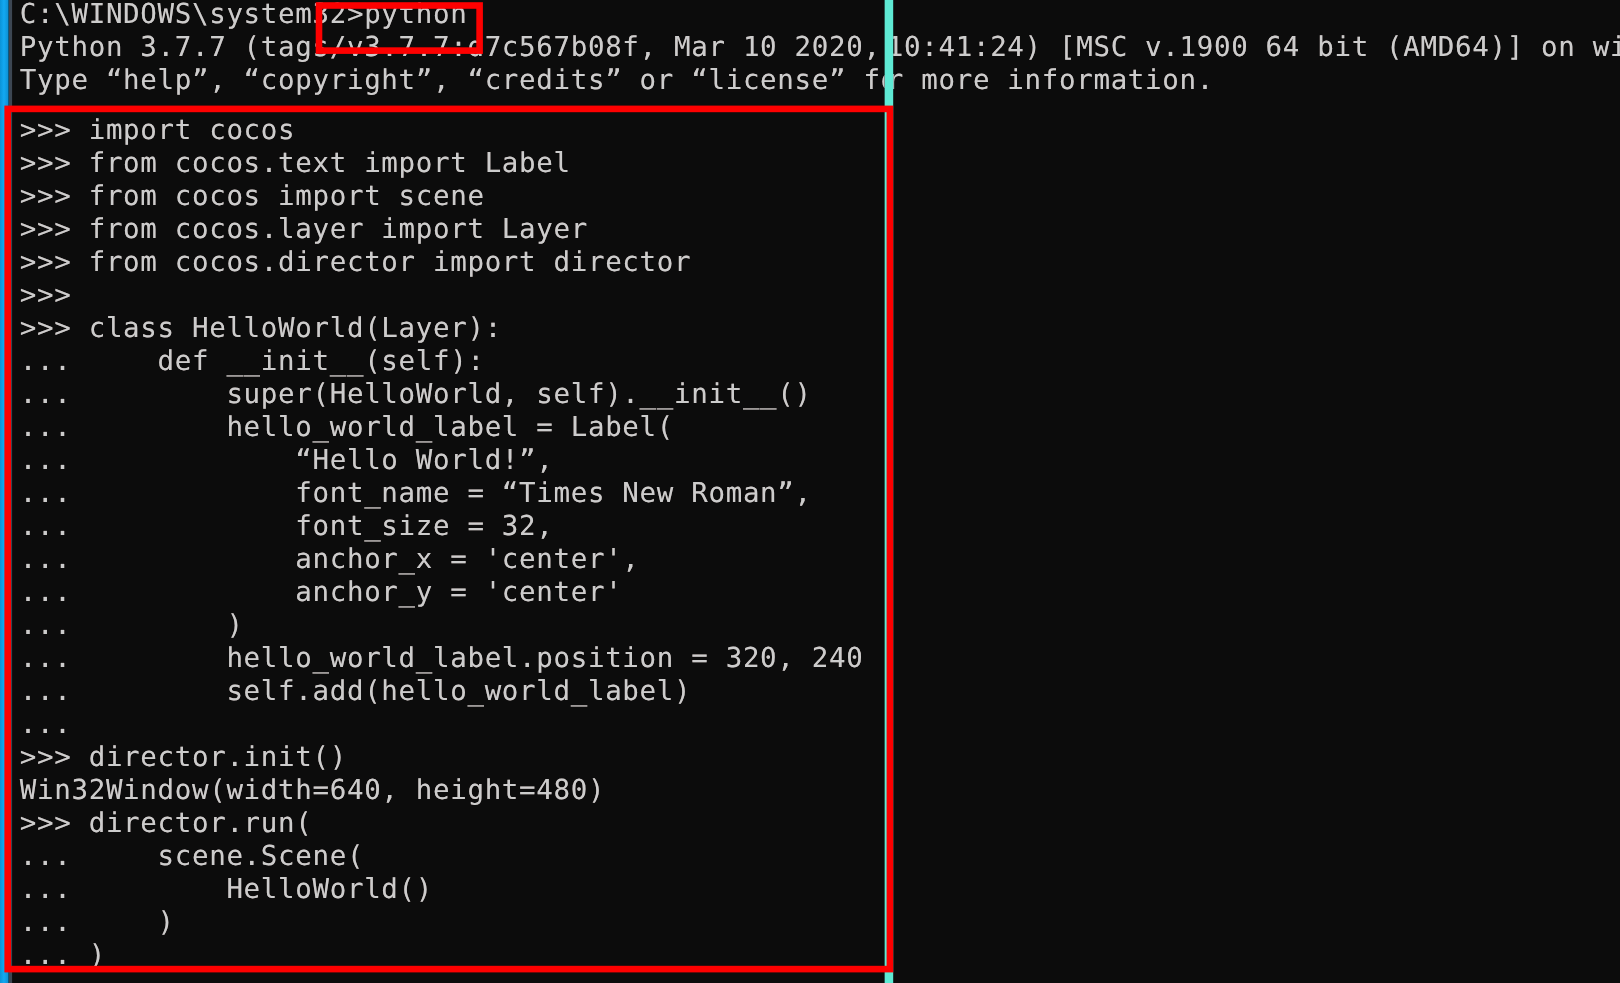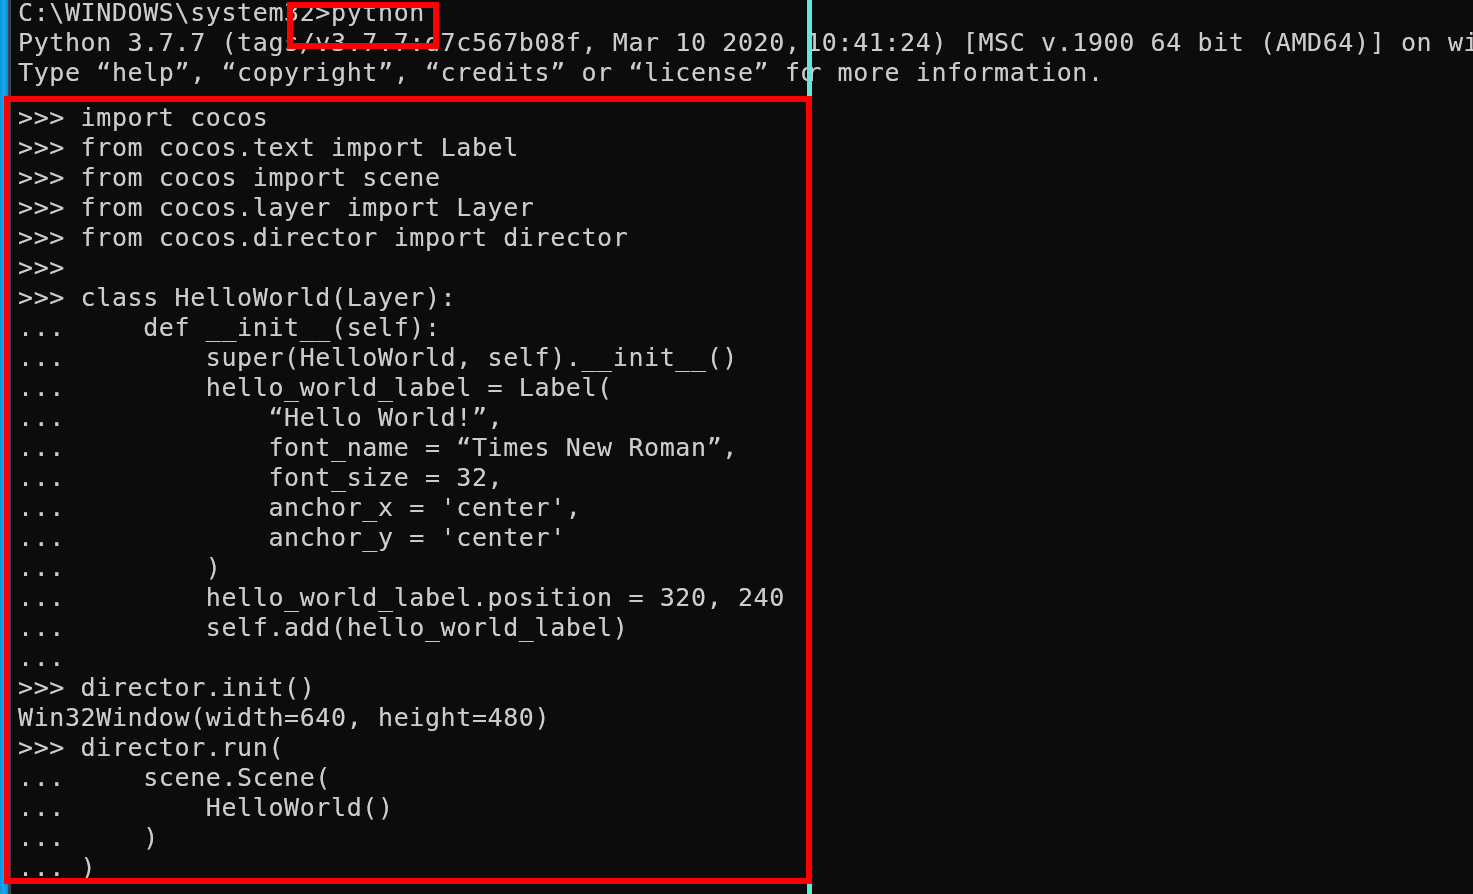--- a/index.html
+++ b/index.html
@@ -33,21 +33,21 @@
   }
 
   
   #console-window {
     position: absolute;
     left: 8px;
     top: 0;
     width: 804px;
     height: 894px;
     background: #0c0c0c;
-    border-right: 5px solid #5eead4;
+    border-right: 8px solid #5eead4;
     box-sizing: border-box;
     overflow: hidden;
   }
   #console-inner {
     position: absolute;
     left: 0;
     top: 0;
     width: 801px;
     height: 894px;
     background: #0c0c0c;

